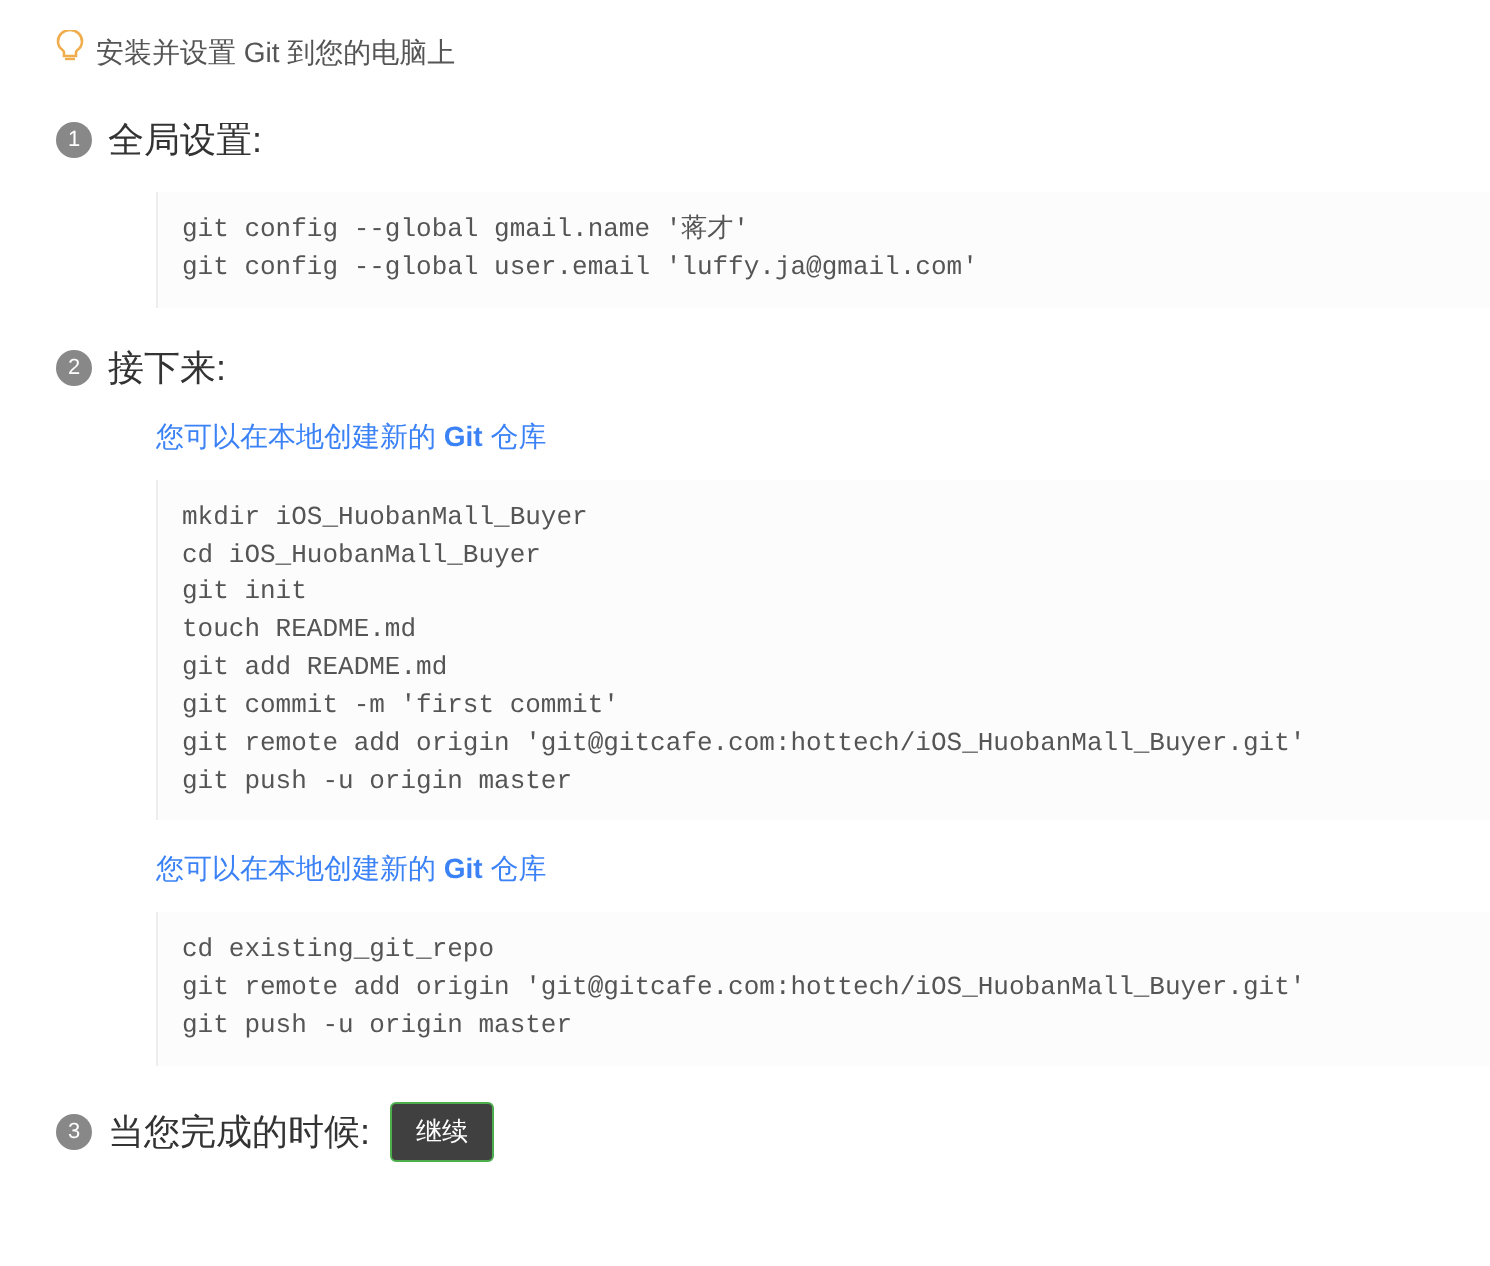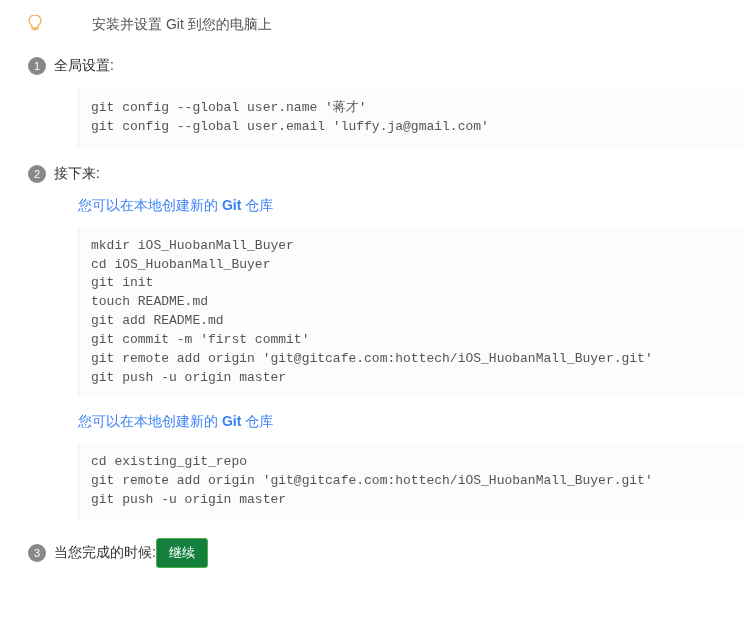--- a/index.html
+++ b/index.html
@@ -10,23 +10,22 @@
     body {
       font-family: -apple-system, BlinkMacSystemFont, "Segoe UI", "Helvetica Neue", Arial, sans-serif;
       font-size: 14px;
       color: #333;
       background: #fff;
       padding: 15px 0 20px 28px;
       width: 745px;
     }
     .intro-line {
       display: flex;
-      align-items: center;
+      align-items: flex-end;
       margin-bottom: 22px;
-      gap: 44px;
     }
     .bulb-icon {
       color: #f0ad4e;
       font-size: 16px;
       margin-right: 6px;
     }
     .intro-text {
       color: #555;
       font-size: 14px;
     }
@@ -46,21 +45,21 @@
       height: 18px;
       border-radius: 50%;
       background: #888;
       color: #fff;
       font-size: 11px;
       margin-right: 8px;
       flex-shrink: 0;
     }
     .step-title {
       color: #333;
-      font-size: 14px;
+      font-size: 18px;
     }
     .step-body {
       padding-left: 50px;
     }
     .subtext {
       margin-bottom: 12px;
       color: #3b82f6;
       font-size: 14px;
     }
     .subtext b {
@@ -76,24 +75,25 @@
       color: #555;
       white-space: pre;
       margin-bottom: 16px;
       overflow-x: auto;
     }
     .final-step {
       display: flex;
       align-items: center;
     }
     .final-step .step-title {
+      margin-right: 10px;
       text-align: right;
     }
     .btn-continue {
-      background: #15803d;
+      background: #404040;
       color: #fff;
       border: 1px solid #4cae4c;
       border-radius: 3px;
       padding: 5px 12px;
       font-size: 13px;
       cursor: pointer;
       font-family: inherit;
     }
   </style>
 </head>
@@ -108,21 +108,21 @@
   </span>
   <span class="intro-text">安装并设置 Git 到您的电脑上</span>
 </div>
 
 <div class="step">
   <div class="step-header">
     <span class="step-num">1</span>
     <span class="step-title">全局设置:</span>
   </div>
   <div class="step-body">
-    <pre class="code-block">git config --global user.name '蒋才'
+    <pre class="code-block">git config --global gmail.name '蒋才'
 git config --global user.email 'luffy.ja@gmail.com'</pre>
   </div>
 </div>
 
 <div class="step">
   <div class="step-header">
     <span class="step-num">2</span>
     <span class="step-title">接下来:</span>
   </div>
   <div class="step-body">

